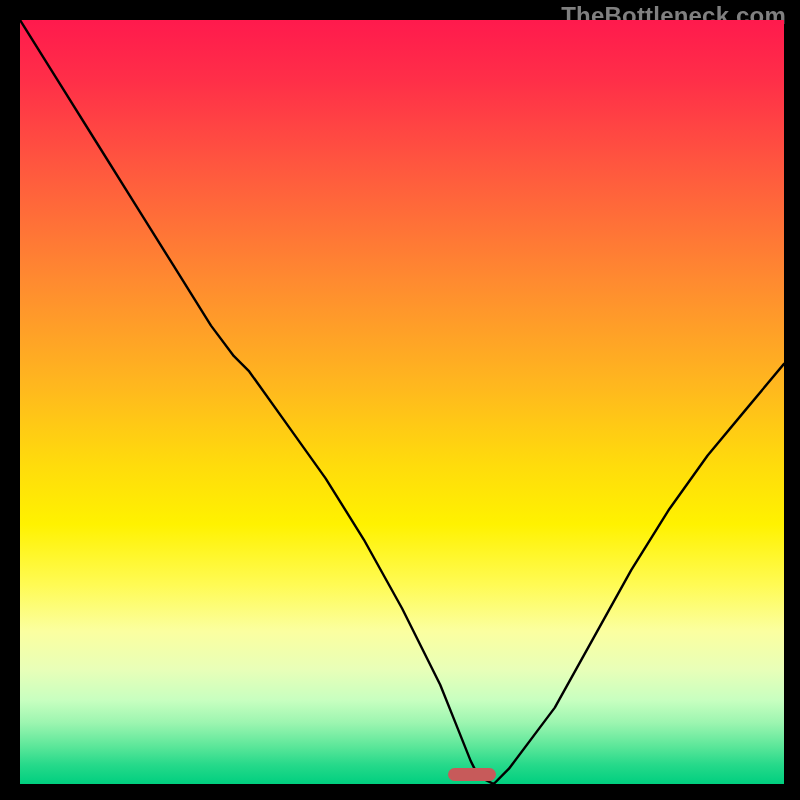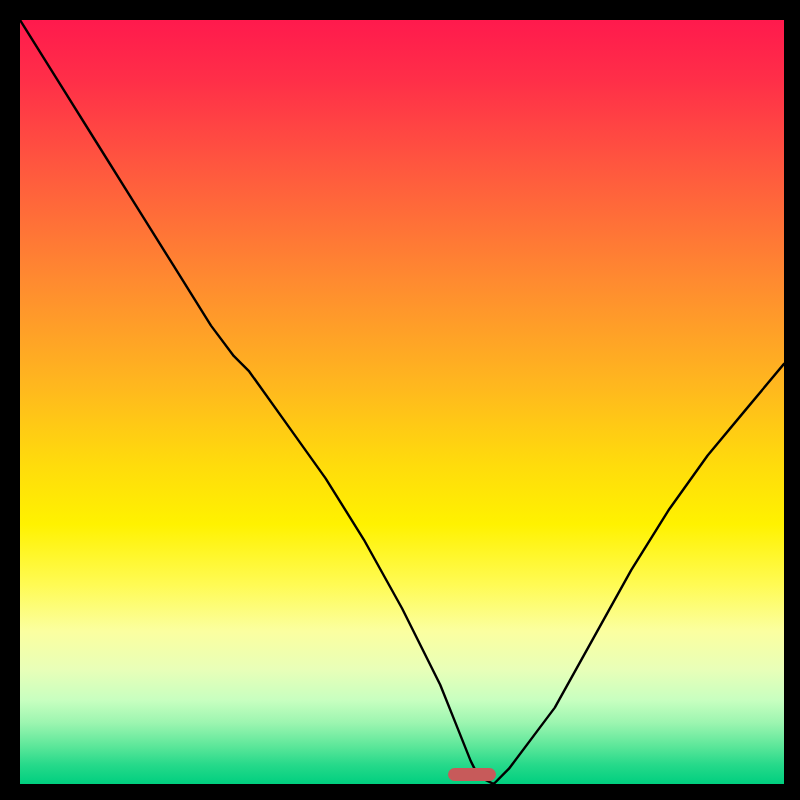--- a/index.html
+++ b/index.html
@@ -66,20 +66,21 @@
     position: absolute;
     background: #c75a5a;
     border-radius: 7px;
     height: 13px;
   }
 </style>
 </head>
 <body>
 
 <div class="frame">
+  <div class="watermark">TheBottleneck.com</div>
 
   <div class="plot" id="plot">
     <div class="gradient"></div>
     <svg class="curve" viewBox="0 0 764 764" preserveAspectRatio="none">
       <path id="curve-path" d="M0.00 0.00 L38.20 61.12 L76.40 122.24 L114.60 183.36 L152.80 244.48 L191.00 305.60 L213.92 336.16 L229.20 351.44 L267.40 404.92 L305.60 458.40 L343.80 519.52 L382.00 588.28 L420.20 664.68 L435.48 702.88 L450.76 741.08 L458.40 756.36 L473.68 764.00 L488.96 748.72 L534.80 687.60 L573.00 618.84 L611.20 550.08 L649.40 488.96 L687.60 435.48 L725.80 389.64 L764.00 343.80" stroke="#000000" stroke-width="2.4" fill="none" stroke-linejoin="round" stroke-linecap="round"></path>
     </svg>
     <div class="marker" id="min-marker" style="left: 428px; top: 748px; width: 48px; height: 13px; background: rgb(199, 90, 90);"></div>
   </div>
 </div>
 

